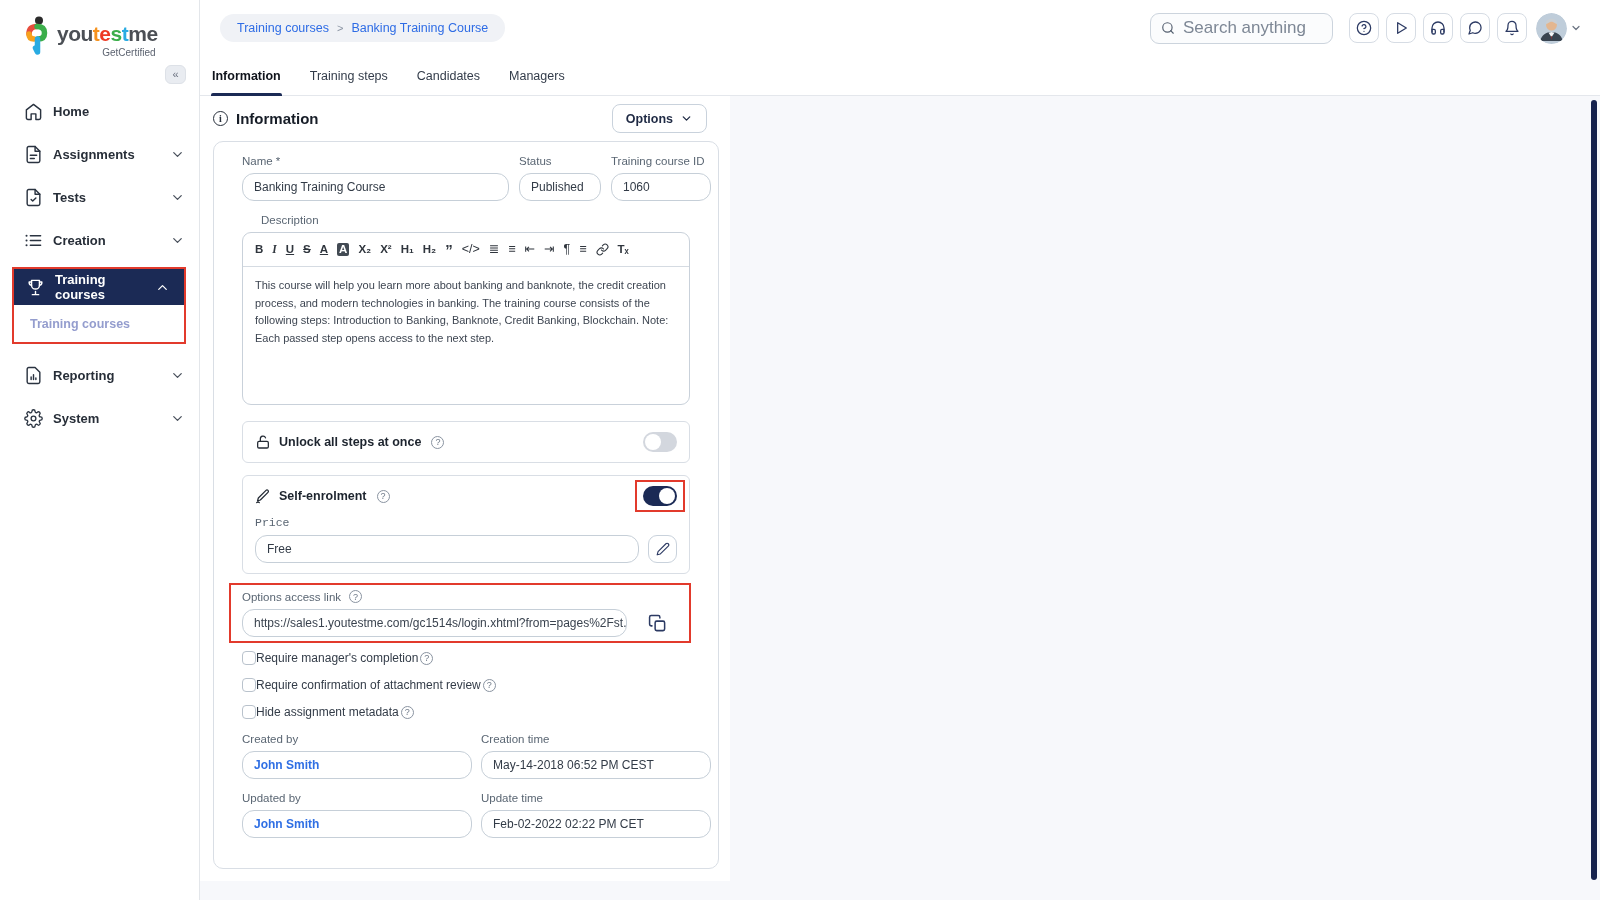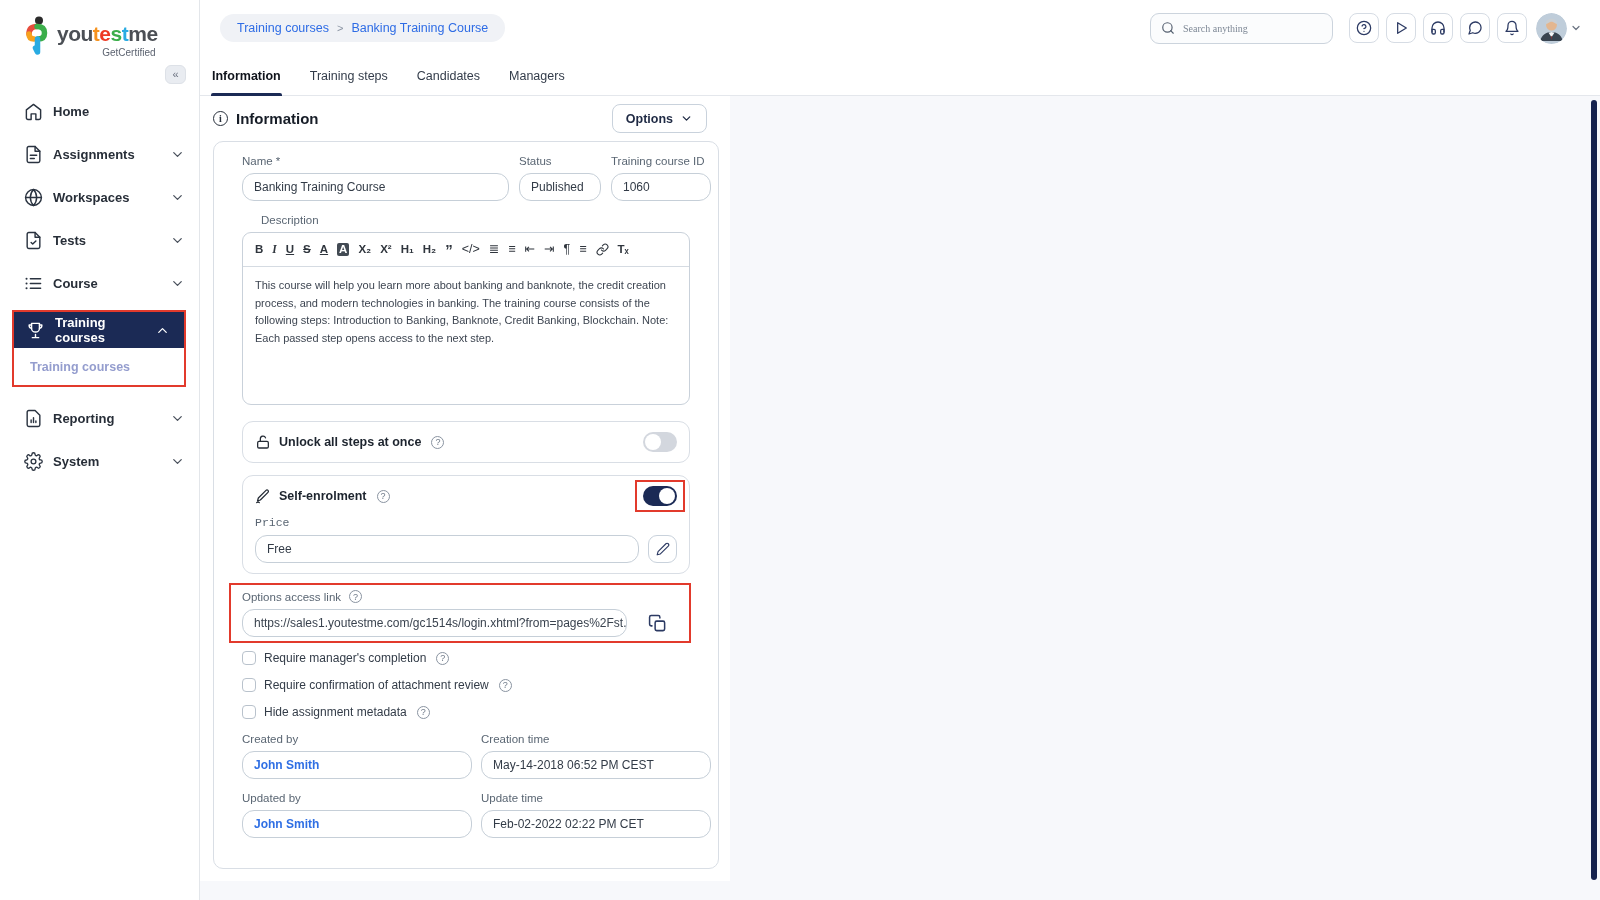--- a/index.html
+++ b/index.html
@@ -27,21 +27,21 @@
   .nav-sub { display:flex; align-items:center; height:37px; padding-left:16px; background:#fff; color:#949dce; font-size:12.5px; font-weight:600; cursor:pointer; }
   .nav-gap { height:10px; }
 
   
   .topbar { position:absolute; left:200px; top:0; right:0; height:56px; background:#fff; display:flex; align-items:center; z-index:4; }
   .breadcrumb { margin-left:20px; background:#f0f2f6; border-radius:16px; padding:7px 17px; font-size:12.5px; display:flex; gap:8px; align-items:center; }
   .bc-link { color:#2e6ce5; cursor:pointer; }
   .bc-sep { color:#8a94a3; font-size:11px; }
   .search-box { margin-left:auto; width:183px; height:31px; border:1px solid #ccd4dd; border-radius:9px; background:#fbfcfd; display:flex; align-items:center; padding:0 10px; gap:8px; }
   .search-box svg { width:14px; height:14px; color:#556070; flex:none; }
-  .search-box input { border:none; outline:none; background:transparent; font-size:10px; color:#a21caf; width:100%; font-family:Liberation Serif, serif; }
+  .search-box input { border:none; outline:none; background:transparent; font-size:17px; color:#a21caf; width:100%; font-family:Liberation Sans, sans-serif; }
   .search-box input::placeholder { color:#7d8795; }
   .icon-btns { display:flex; gap:7px; margin-left:16px; align-items:center; }
   .icon-btn { width:30px; height:30px; border:1px solid #d6dce4; border-radius:8px; background:#fff; display:flex; align-items:center; justify-content:center; color:#2c3a63; cursor:pointer; }
   .icon-btn svg { width:16px; height:16px; }
   .avatar-wrap { display:flex; align-items:center; gap:3px; margin:0 18px 0 9px; cursor:pointer; }
   .avatar { width:31px; height:31px; border-radius:50%; overflow:hidden; flex:none; }
   .avatar svg { width:31px; height:31px; display:block; }
   .avatar-chev { color:#6a7382; display:inline-flex; }
   .avatar-chev svg { width:12px; height:12px; }
 
@@ -76,21 +76,21 @@
   .tbi.it { font-style:italic; font-family:"Liberation Serif", serif; }
   .tbi.ul { text-decoration:underline; }
   .tbi.st { text-decoration:line-through; }
   .tbi.clr { text-decoration:underline; }
   .tbi.bg { background:#424a53; color:#fff; padding:1px 2px; border-radius:2px; }
   .tbi.quote { font-size:15px; font-weight:800; }
   .tbi.sym { font-weight:400; font-size:12.5px; }
   .tbi svg { width:13px; height:13px; color:#2f353d; }
   .ed-body { padding:10px 12px; height:137px; font-size:11px; line-height:1.6; color:#3d4551; }
 
-  .mini-card { border:1px solid #d9dee5; border-radius:11px; margin-top:16px; padding:10px 12px; }
+  .mini-card { border:1px solid #d9dee5; border-radius:6px; margin-top:16px; padding:10px 12px; }
   .mini-head { display:flex; align-items:center; gap:8px; }
   .mini-ic { width:16px; height:16px; color:#232a34; display:inline-flex; flex:none; }
   .mini-ic svg { width:16px; height:16px; }
   .mini-title { font-size:12.5px; font-weight:700; color:#1d242e; }
   .q-circle { width:13px; height:13px; border:1px solid #8a94a1; border-radius:50%; color:#6d7887; font-size:9px; display:inline-flex; align-items:center; justify-content:center; margin-left:2px; flex:none; }
   .spacer { flex:1; }
   .toggle { width:34px; height:20px; border-radius:10px; position:relative; cursor:pointer; flex:none; }
   .toggle.off { background:#d3d7de; }
   .toggle.on { background:#1b2a55; }
   .toggle .knob { position:absolute; top:2px; width:16px; height:16px; border-radius:50%; background:#fff; }
@@ -103,21 +103,21 @@
   .sq-btn svg { width:14px; height:14px; }
 
   .direct-wrap { position:relative; margin-top:14px; padding-top:2px; }
   .ann-direct { position:absolute; left:-13px; right:-1px; top:-5px; bottom:-6px; border:2px solid #e23a2c; pointer-events:none; }
   .label-row { display:flex; align-items:center; gap:6px; }
   .direct-row { display:flex; align-items:center; margin-top:6px; }
   .w-link { width:385px; color:#3a434f; }
   .copy-btn { margin-left:21px; color:#2c3a63; cursor:pointer; display:inline-flex; }
   .copy-btn svg { width:19px; height:19px; }
 
-  .chk-row { display:flex; align-items:center; gap:8px; margin-top:11px; height:16px;text-align:center; }
+  .chk-row { display:flex; align-items:center; margin-top:11px; height:16px;text-align:center; }
   .chk-row.first { margin-top:13px; }
   .checkbox { width:14px; height:14px; border:1.5px solid #b9c2cc; border-radius:4px; background:#fff; cursor:pointer; flex:none; }
   .chk-label { font-size:12px; color:#333c48; }
 
   .meta-grid { display:flex; gap:9px; margin-top:13px; }
   .meta-col { display:flex; flex-direction:column; }
   .w-meta { width:230px; }
   .meta-row2 { margin-top:13px; }
   .link-text { color:#2f6fe4 !important; font-weight:600; }
 
@@ -171,55 +171,40 @@
         <span class="nav-label">Assignments</span>
         <span class="nav-chev">
             <svg viewBox="0 0 24 24" fill="none" stroke="currentColor" stroke-width="2" stroke-linecap="round" stroke-linejoin="round">
               <polyline points="6 9 12 15 18 9"></polyline>
             </svg>
           </span>
       </div>
       <div class="nav-item">
         <span class="nav-ic">
             <svg viewBox="0 0 24 24" fill="none" stroke="currentColor" stroke-width="1.8" stroke-linecap="round" stroke-linejoin="round">
-              <circle cx="12" cy="12" r="10"></circle>
-              <path d="M2 12h20"></path>
-              <path d="M12 2a15 15 0 0 1 4 10 15 15 0 0 1-4 10 15 15 0 0 1-4-10 15 15 0 0 1 4-10z"></path>
-            </svg>
-          </span>
-        <span class="nav-label">Workspaces</span>
-        <span class="nav-chev">
-            <svg viewBox="0 0 24 24" fill="none" stroke="currentColor" stroke-width="2" stroke-linecap="round" stroke-linejoin="round">
-              <polyline points="6 9 12 15 18 9"></polyline>
-            </svg>
-          </span>
-      </div>
-      <div class="nav-item">
-        <span class="nav-ic">
-            <svg viewBox="0 0 24 24" fill="none" stroke="currentColor" stroke-width="1.8" stroke-linecap="round" stroke-linejoin="round">
               <path d="M14 2H6a2 2 0 0 0-2 2v16a2 2 0 0 0 2 2h12a2 2 0 0 0 2-2V8l-6-6z"></path>
               <path d="M14 2v6h6"></path>
               <path d="M9 14.5l2 2 4-4"></path>
             </svg>
           </span>
         <span class="nav-label">Tests</span>
         <span class="nav-chev">
             <svg viewBox="0 0 24 24" fill="none" stroke="currentColor" stroke-width="2" stroke-linecap="round" stroke-linejoin="round">
               <polyline points="6 9 12 15 18 9"></polyline>
             </svg>
           </span>
       </div>
       <div class="nav-item">
         <span class="nav-ic">
             <svg viewBox="0 0 24 24" fill="none" stroke="currentColor" stroke-width="1.8" stroke-linecap="round" stroke-linejoin="round">
               <path d="M8 6h13M8 12h13M8 18h13"></path>
               <path d="M3.2 6h.01M3.2 12h.01M3.2 18h.01" stroke-width="2.6"></path>
             </svg>
           </span>
-        <span class="nav-label">Course</span>
+        <span class="nav-label">Creation</span>
         <span class="nav-chev">
             <svg viewBox="0 0 24 24" fill="none" stroke="currentColor" stroke-width="2" stroke-linecap="round" stroke-linejoin="round">
               <polyline points="6 9 12 15 18 9"></polyline>
             </svg>
           </span>
       </div>
 
       <div class="ann-sidebar ann">
         <div class="nav-item selected">
           <span class="nav-ic">

